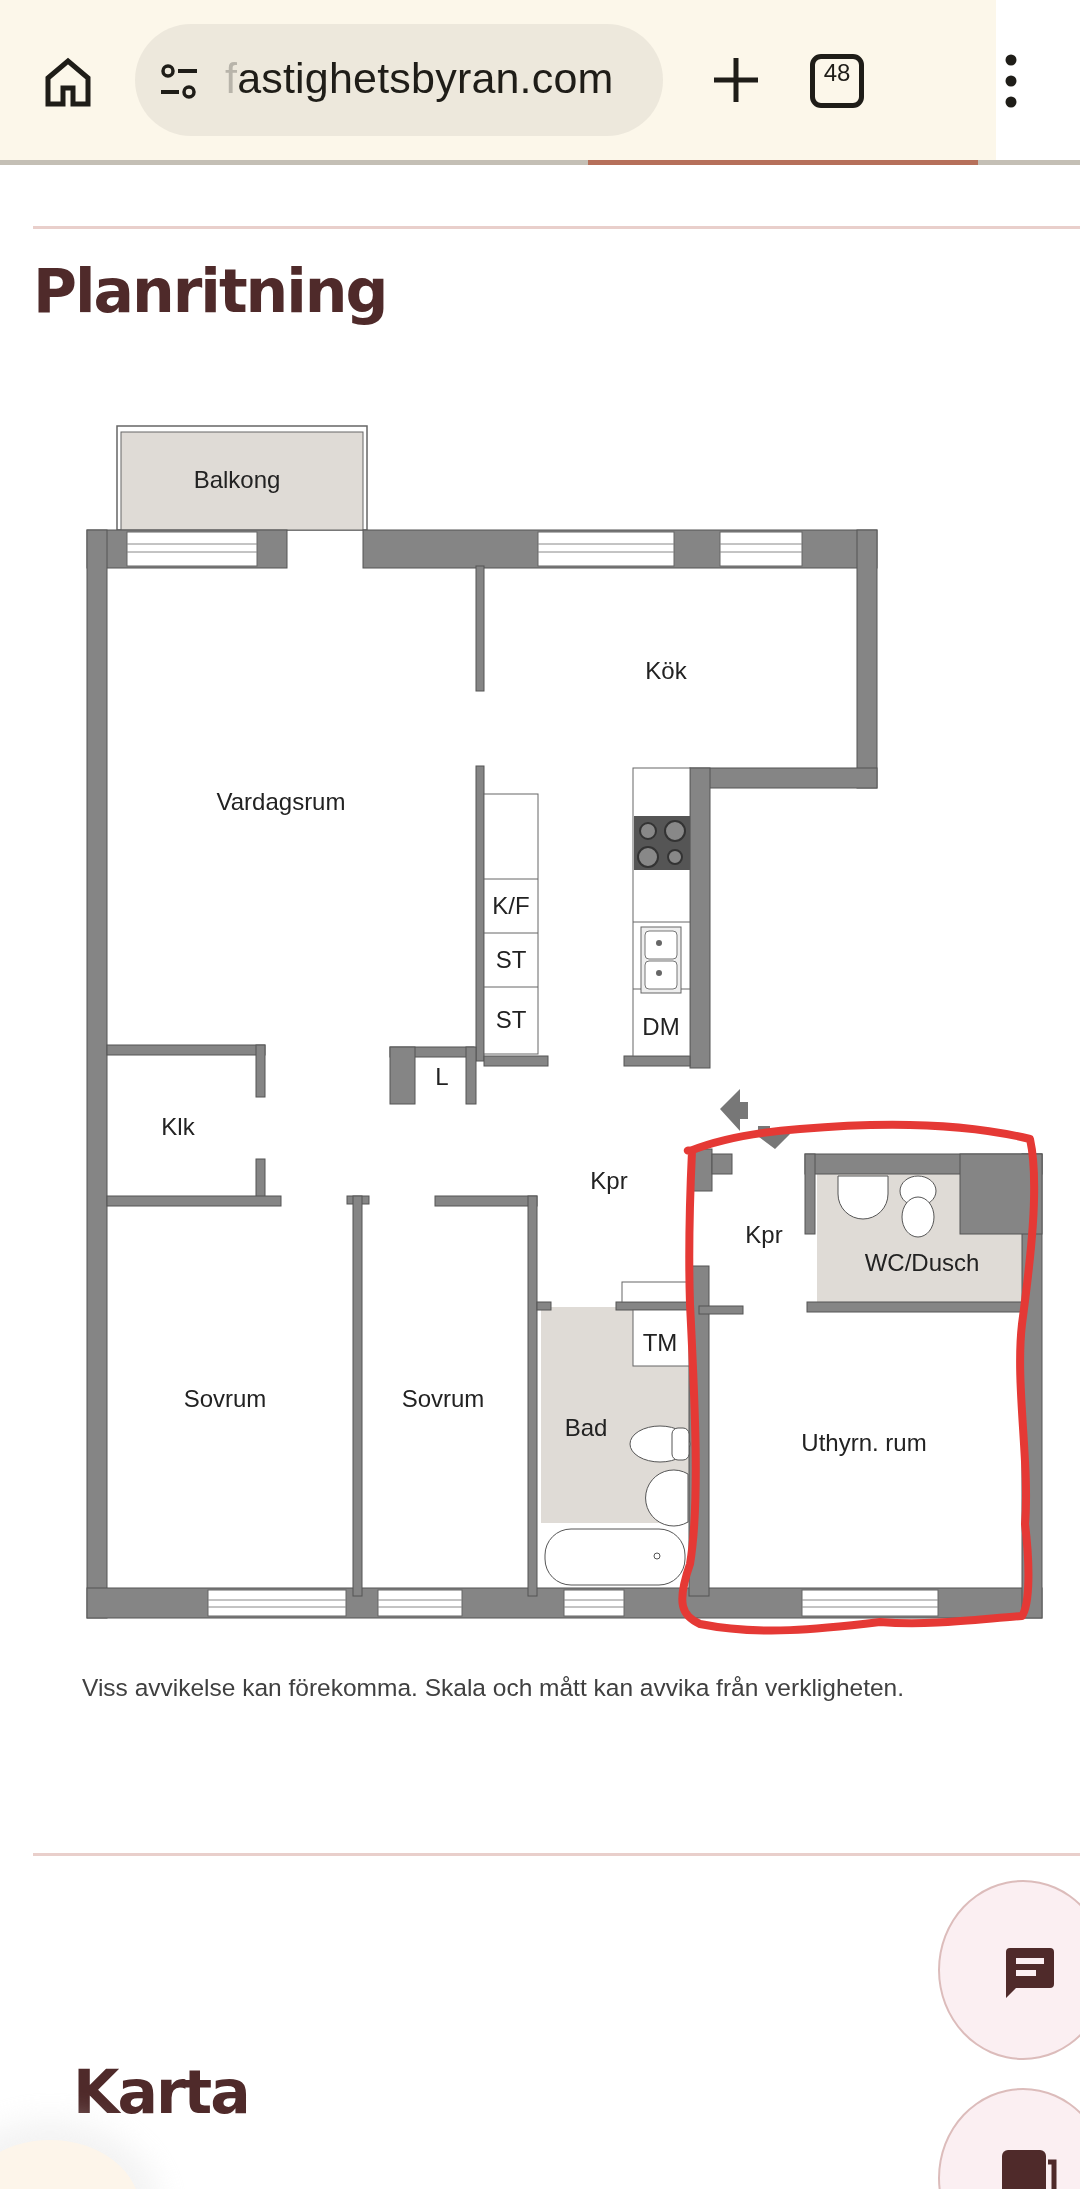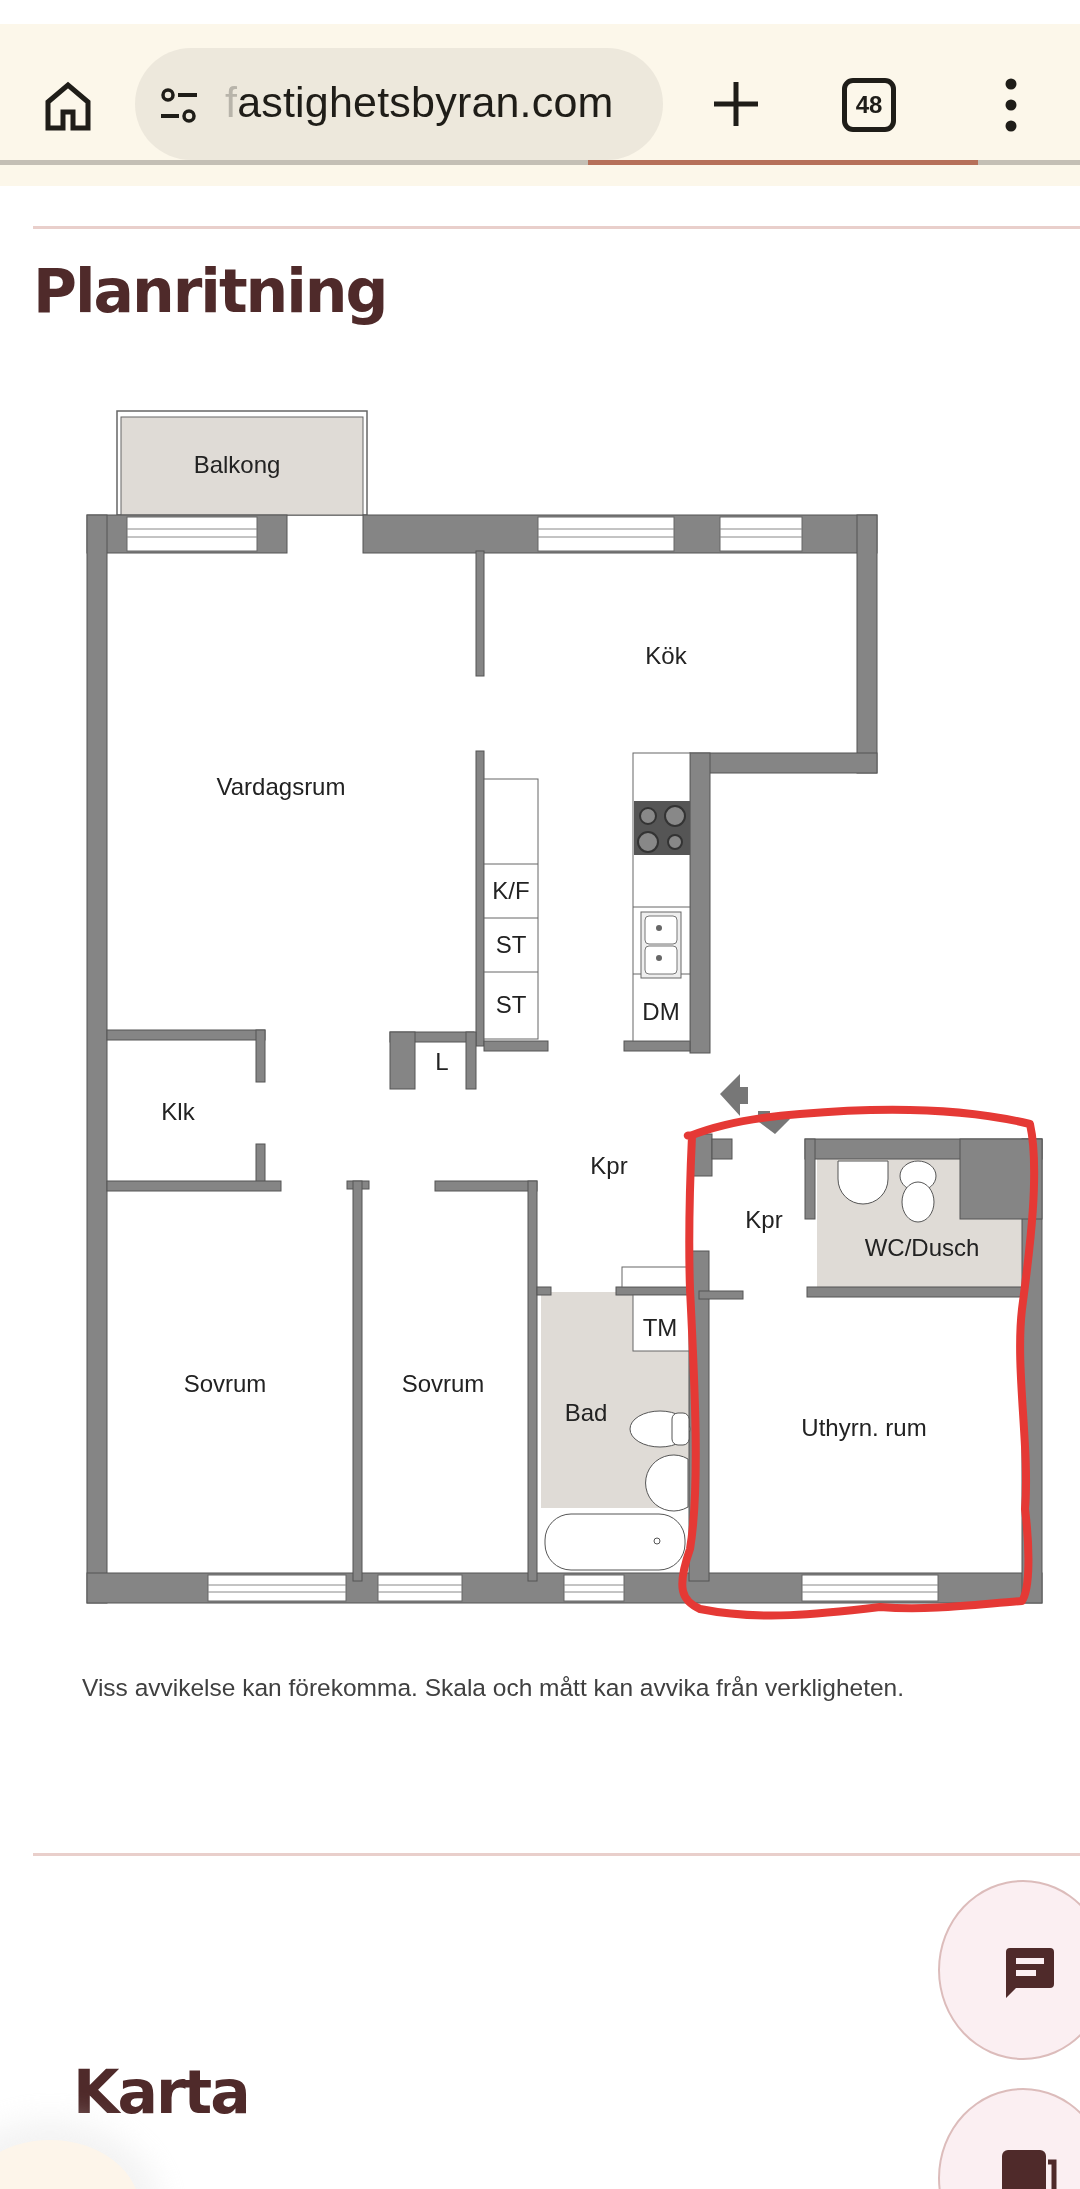--- a/index.html
+++ b/index.html
@@ -1,35 +1,35 @@
 <!DOCTYPE html>
 <html><head>
 <meta charset="utf-8">
 <style>
   * { box-sizing: border-box; margin: 0; padding: 0; }
   html, body { width: 1080px; height: 2189px; overflow: hidden; background: #ffffff; }
   body { position: relative; font-family: "Liberation Sans", sans-serif; }
 
   
-  .topbar { position: absolute; left: 0; top: 0; width: 1080px; height: 162px; background: #fcf7ea; margin-top: 24px; }
+  .topbar { position: absolute; left: 0; top: 0; width: 996px; height: 162px; background: #fcf7ea; }
   .home-btn { position: absolute; left: 38px; top: 52px; width: 60px; height: 60px; display:flex; align-items:center; justify-content:center; }
   .urlbar { position: absolute; left: 135px; top: 24px; width: 528px; height: 112px; border-radius: 56px; background: #ede8dc; }
   .url-tune { position: absolute; left: 22px; top: 36px; width: 44px; height: 44px; }
   .url-text { position: absolute; left: 90px; top: 30px; font-size: 43px; color: #1f1d18; letter-spacing: 0.2px; white-space: nowrap; }
   .url-text .fade { color: #b8b4aa; }
   .plus-btn { position: absolute; left: 706px; top: 50px; width: 60px; height: 60px; }
-  .tabs-btn { position: absolute; left: 842px; top: 54px; width: 54px; height: 54px; border: 5px solid #1f1d18; border-radius: 11px; display:flex; align-items:center; justify-content:center; font-size: 24px; font-weight: bold; color:#1f1d18; }
+  .tabs-btn { position: absolute; left: 810px; top: 54px; width: 54px; height: 54px; border: 5px solid #1f1d18; border-radius: 11px; display:flex; justify-content:center; font-size: 24px; font-weight: normal; color:#1f1d18; }
   .menu-btn { position: absolute; left: 996px; top: 52px; width: 30px; height: 60px; }
   .progress-track { position: absolute; left: 0; top: 160px; width: 1080px; height: 5px; background: #c4bfb5; }
   .progress-fill { position: absolute; left: 588px; top: 160px; width: 390px; height: 5px; background: #b6705a; }
 
   
   .divider { position: absolute; left: 33px; width: 1047px; height: 3px; background: #e9cfcb; }
   .section-title { position: absolute; left: 33px; font-family: "DejaVu Sans", sans-serif; font-weight: bold; font-size: 60px; color: #4f2a2a; letter-spacing: -2px; text-align: right; }
-  .plan { position: absolute; left: 0; top: 389px; width: 868px; height: 1260px; }
+  .plan { position: absolute; left: 0; top: 404px; width: 868px; height: 1260px; }
   .disclaimer { position: absolute; left: 82px; top: 1674px; font-size: 24.5px; color: #404040; white-space: nowrap; }
 
   .fab { position: absolute; left: 938px; width: 170px; height: 180px; border-radius: 50%; background: #fbeff2; border: 2px solid #dcbcbb; }
   .fab .ico { position: absolute; left: 62px; top: 66px; }
   .map-blob { position: absolute; left: -40px; top: 2140px; width: 180px; height: 140px; border-radius: 50%; background: #fdf5ea; box-shadow: 0 0 30px 20px rgba(235,235,235,0.6); }
 </style>
 </head>
 <body>
 
 <div class="topbar">

